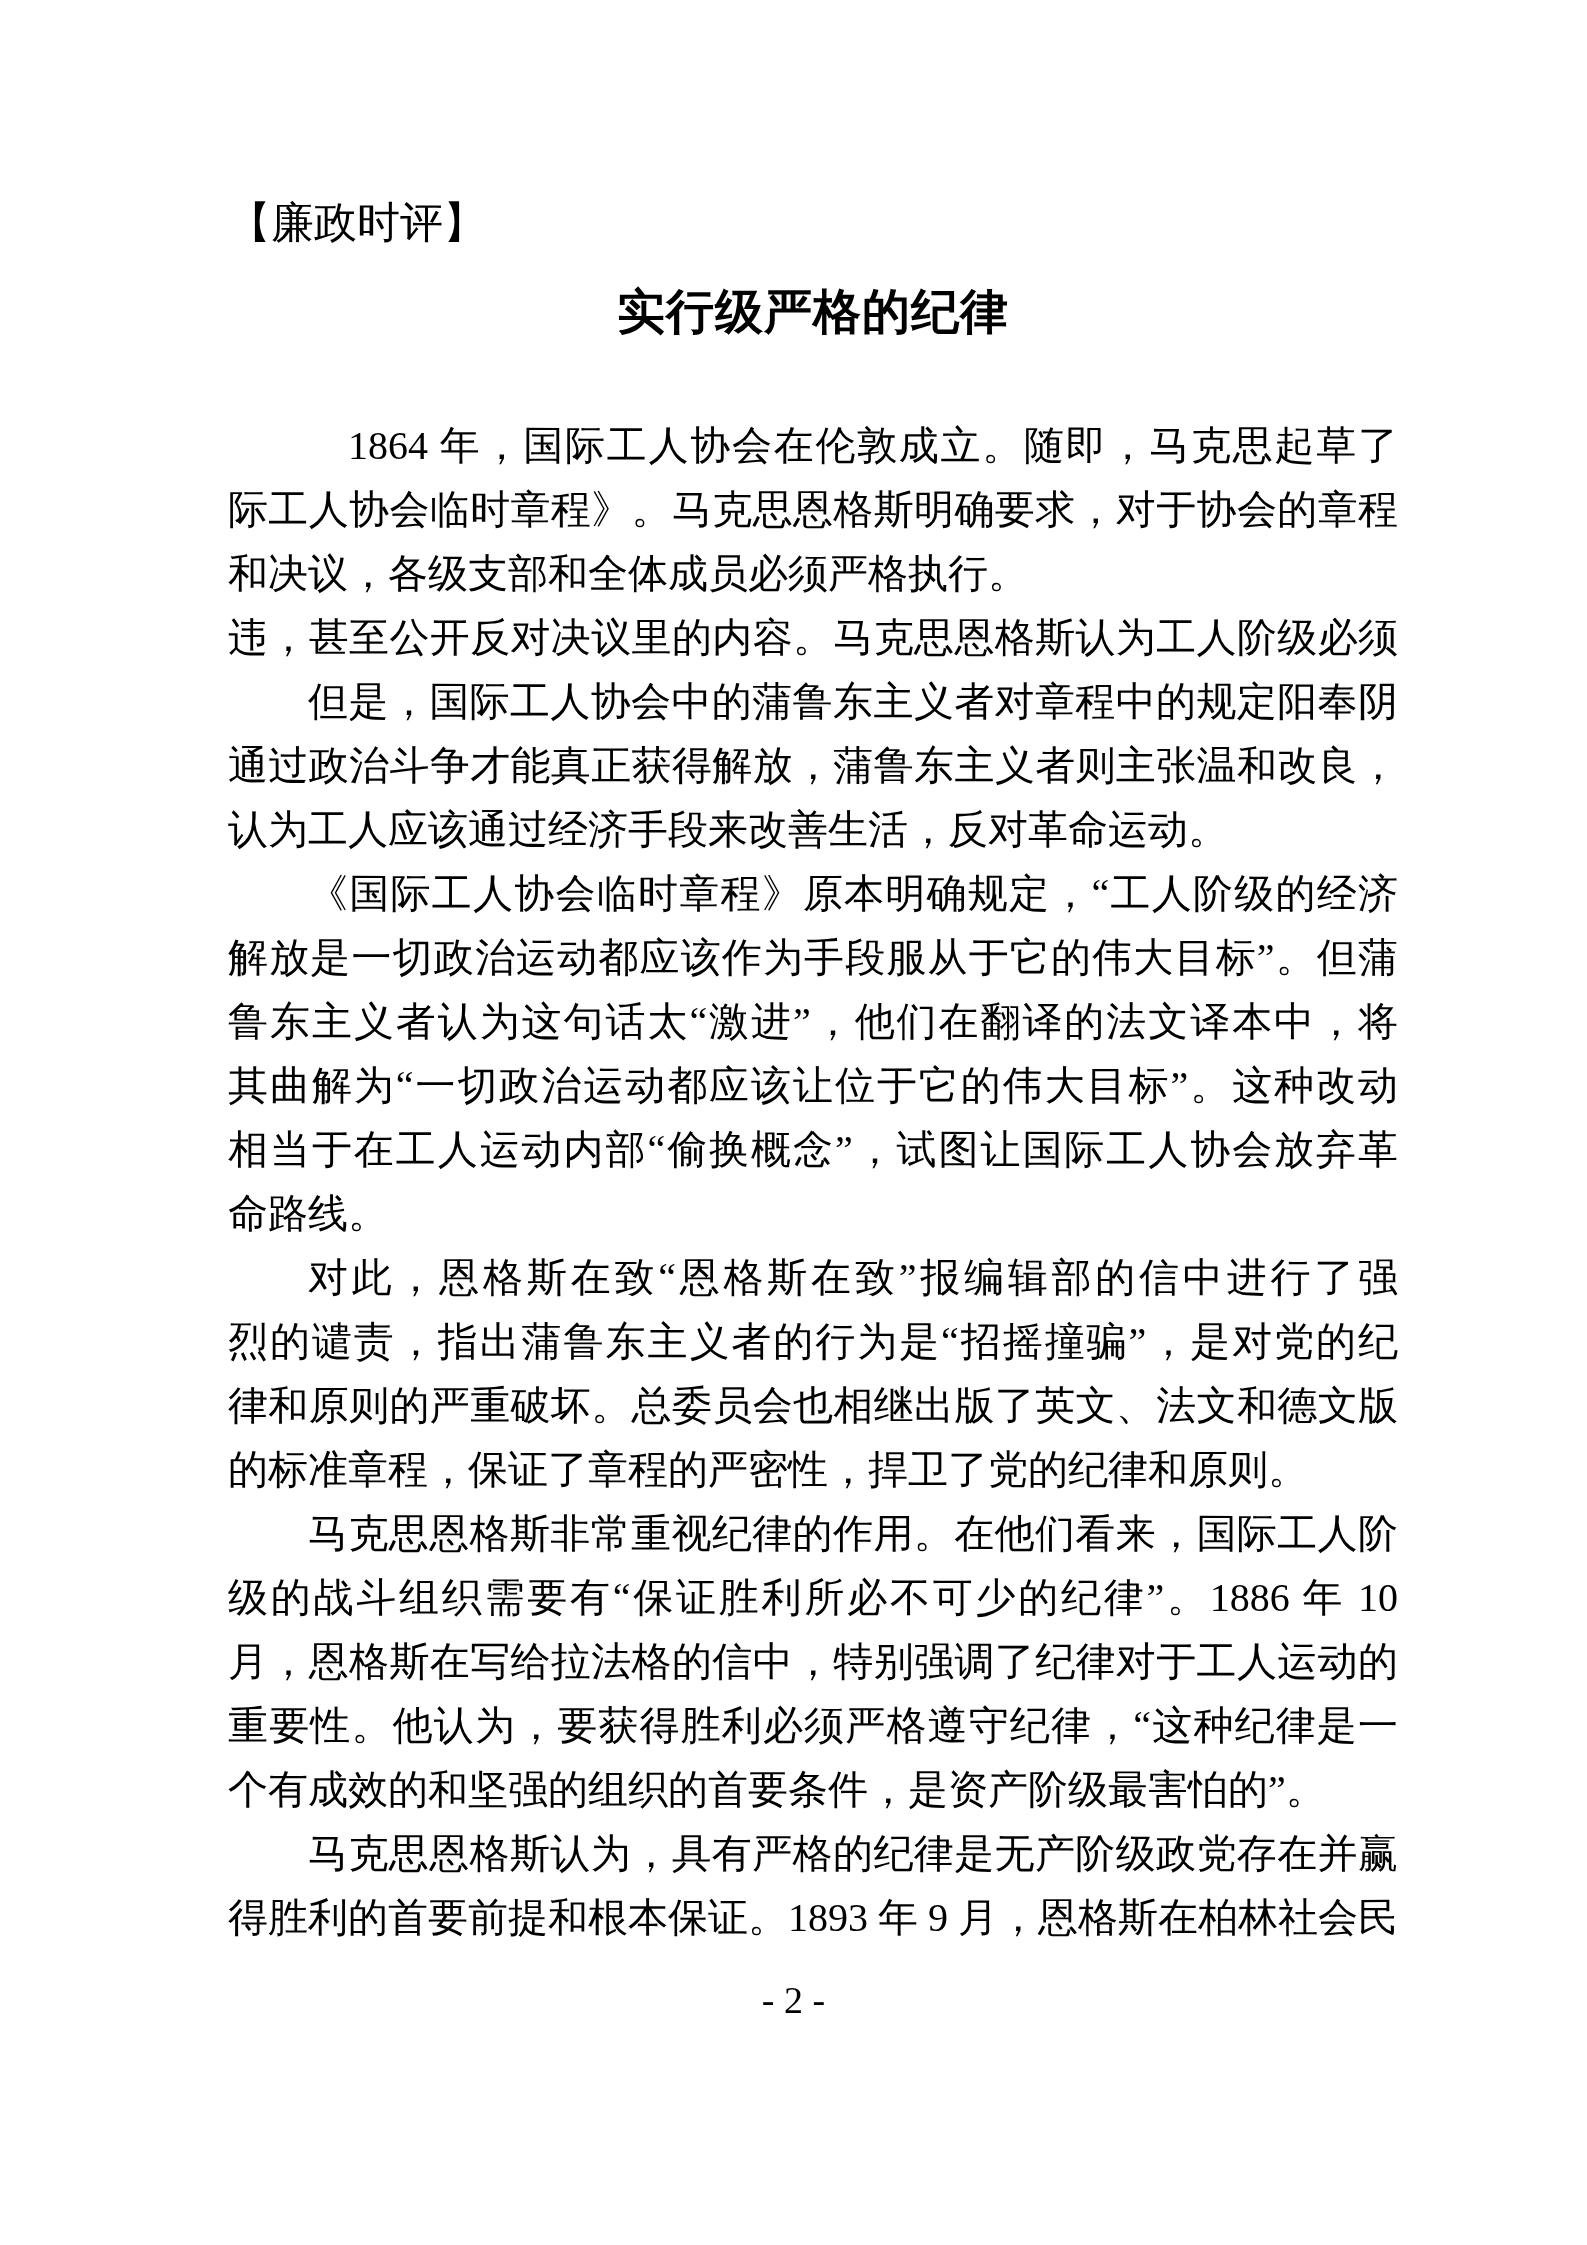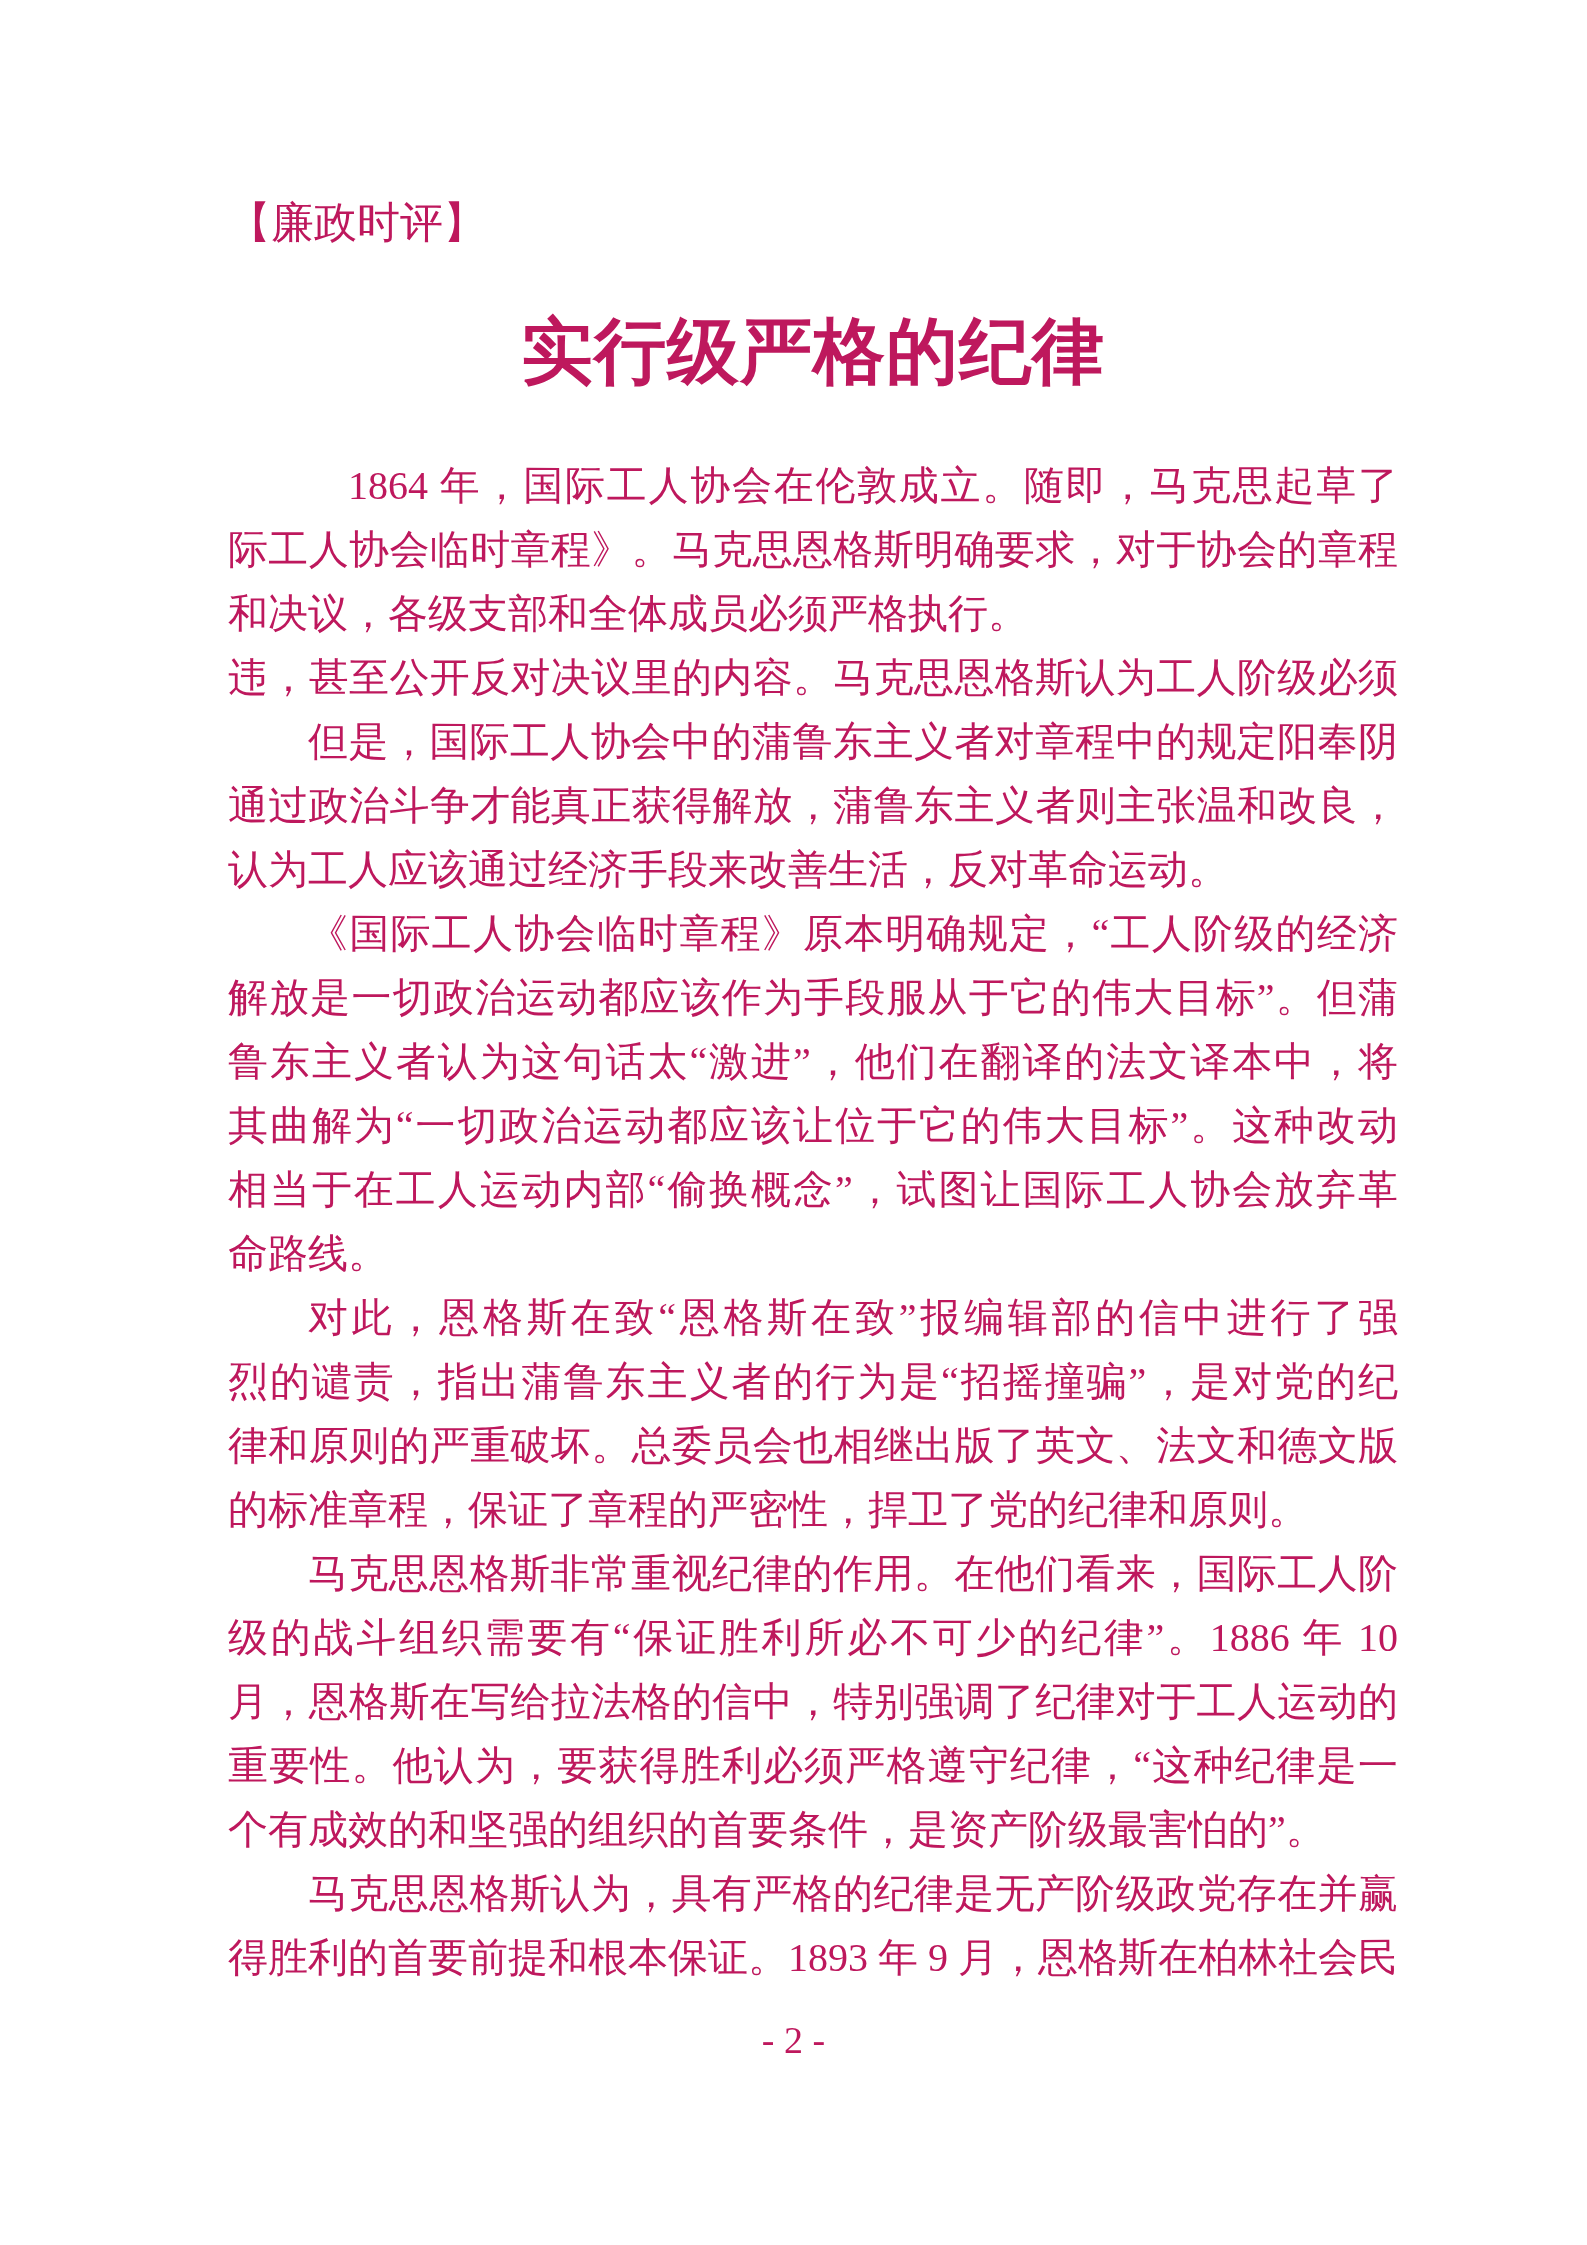--- a/index.html
+++ b/index.html
@@ -5,36 +5,36 @@
   html, body {
     margin: 0;
     padding: 0;
     background: #ffffff;
   }
   .page {
     position: relative;
     width: 1587px;
     height: 2245px;
     background: #ffffff;
-    color: #be185d;
+    color: #000000;
     font-family: "Liberation Serif", "DejaVu Serif", serif;
     box-sizing: border-box;
     padding: 198px 189px 0 228px;
     overflow: hidden;
   }
   .section-label {
     font-size: 43px;
     line-height: 50px;
     font-weight: normal;
     white-space: nowrap;
   }
   .doc-title {
-    margin: 74px 0 0 0;
+    margin: 34px 0 0 0;
     text-align: center;
-    font-size: 72px;
+    font-size: 48px;
     line-height: 60px;
     font-weight: bold;
     letter-spacing: 1px;
   }
   .doc-body {
     margin-top: 72px;
     font-size: 40px;
   }
   .paragraph {
     margin: 0;

